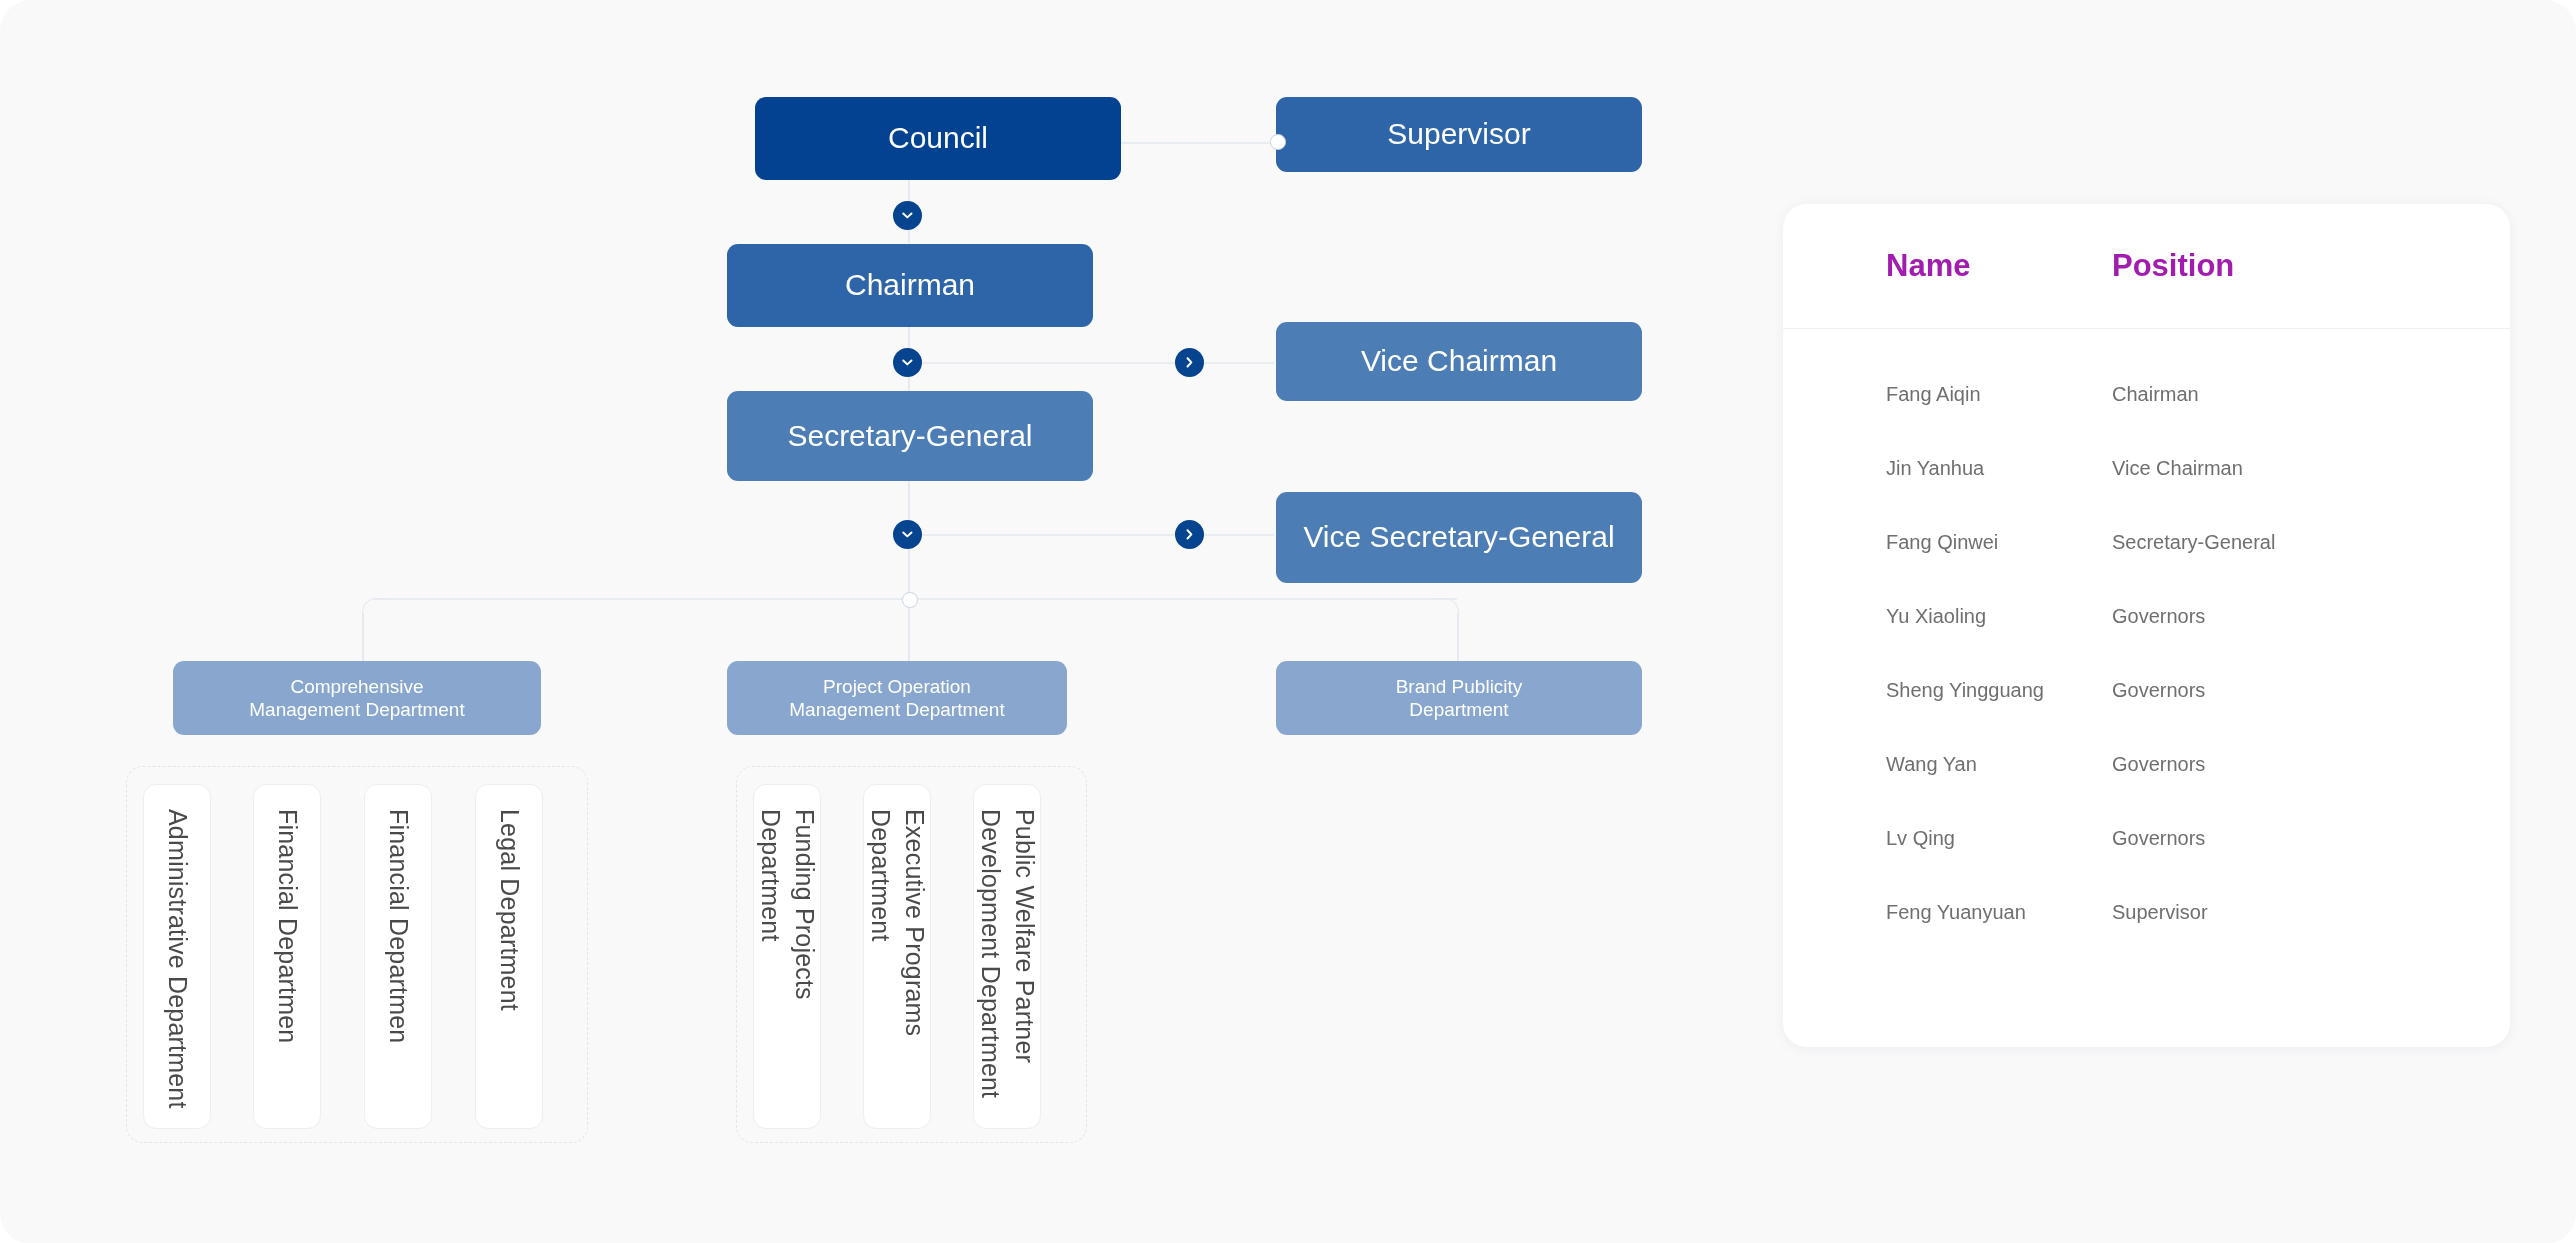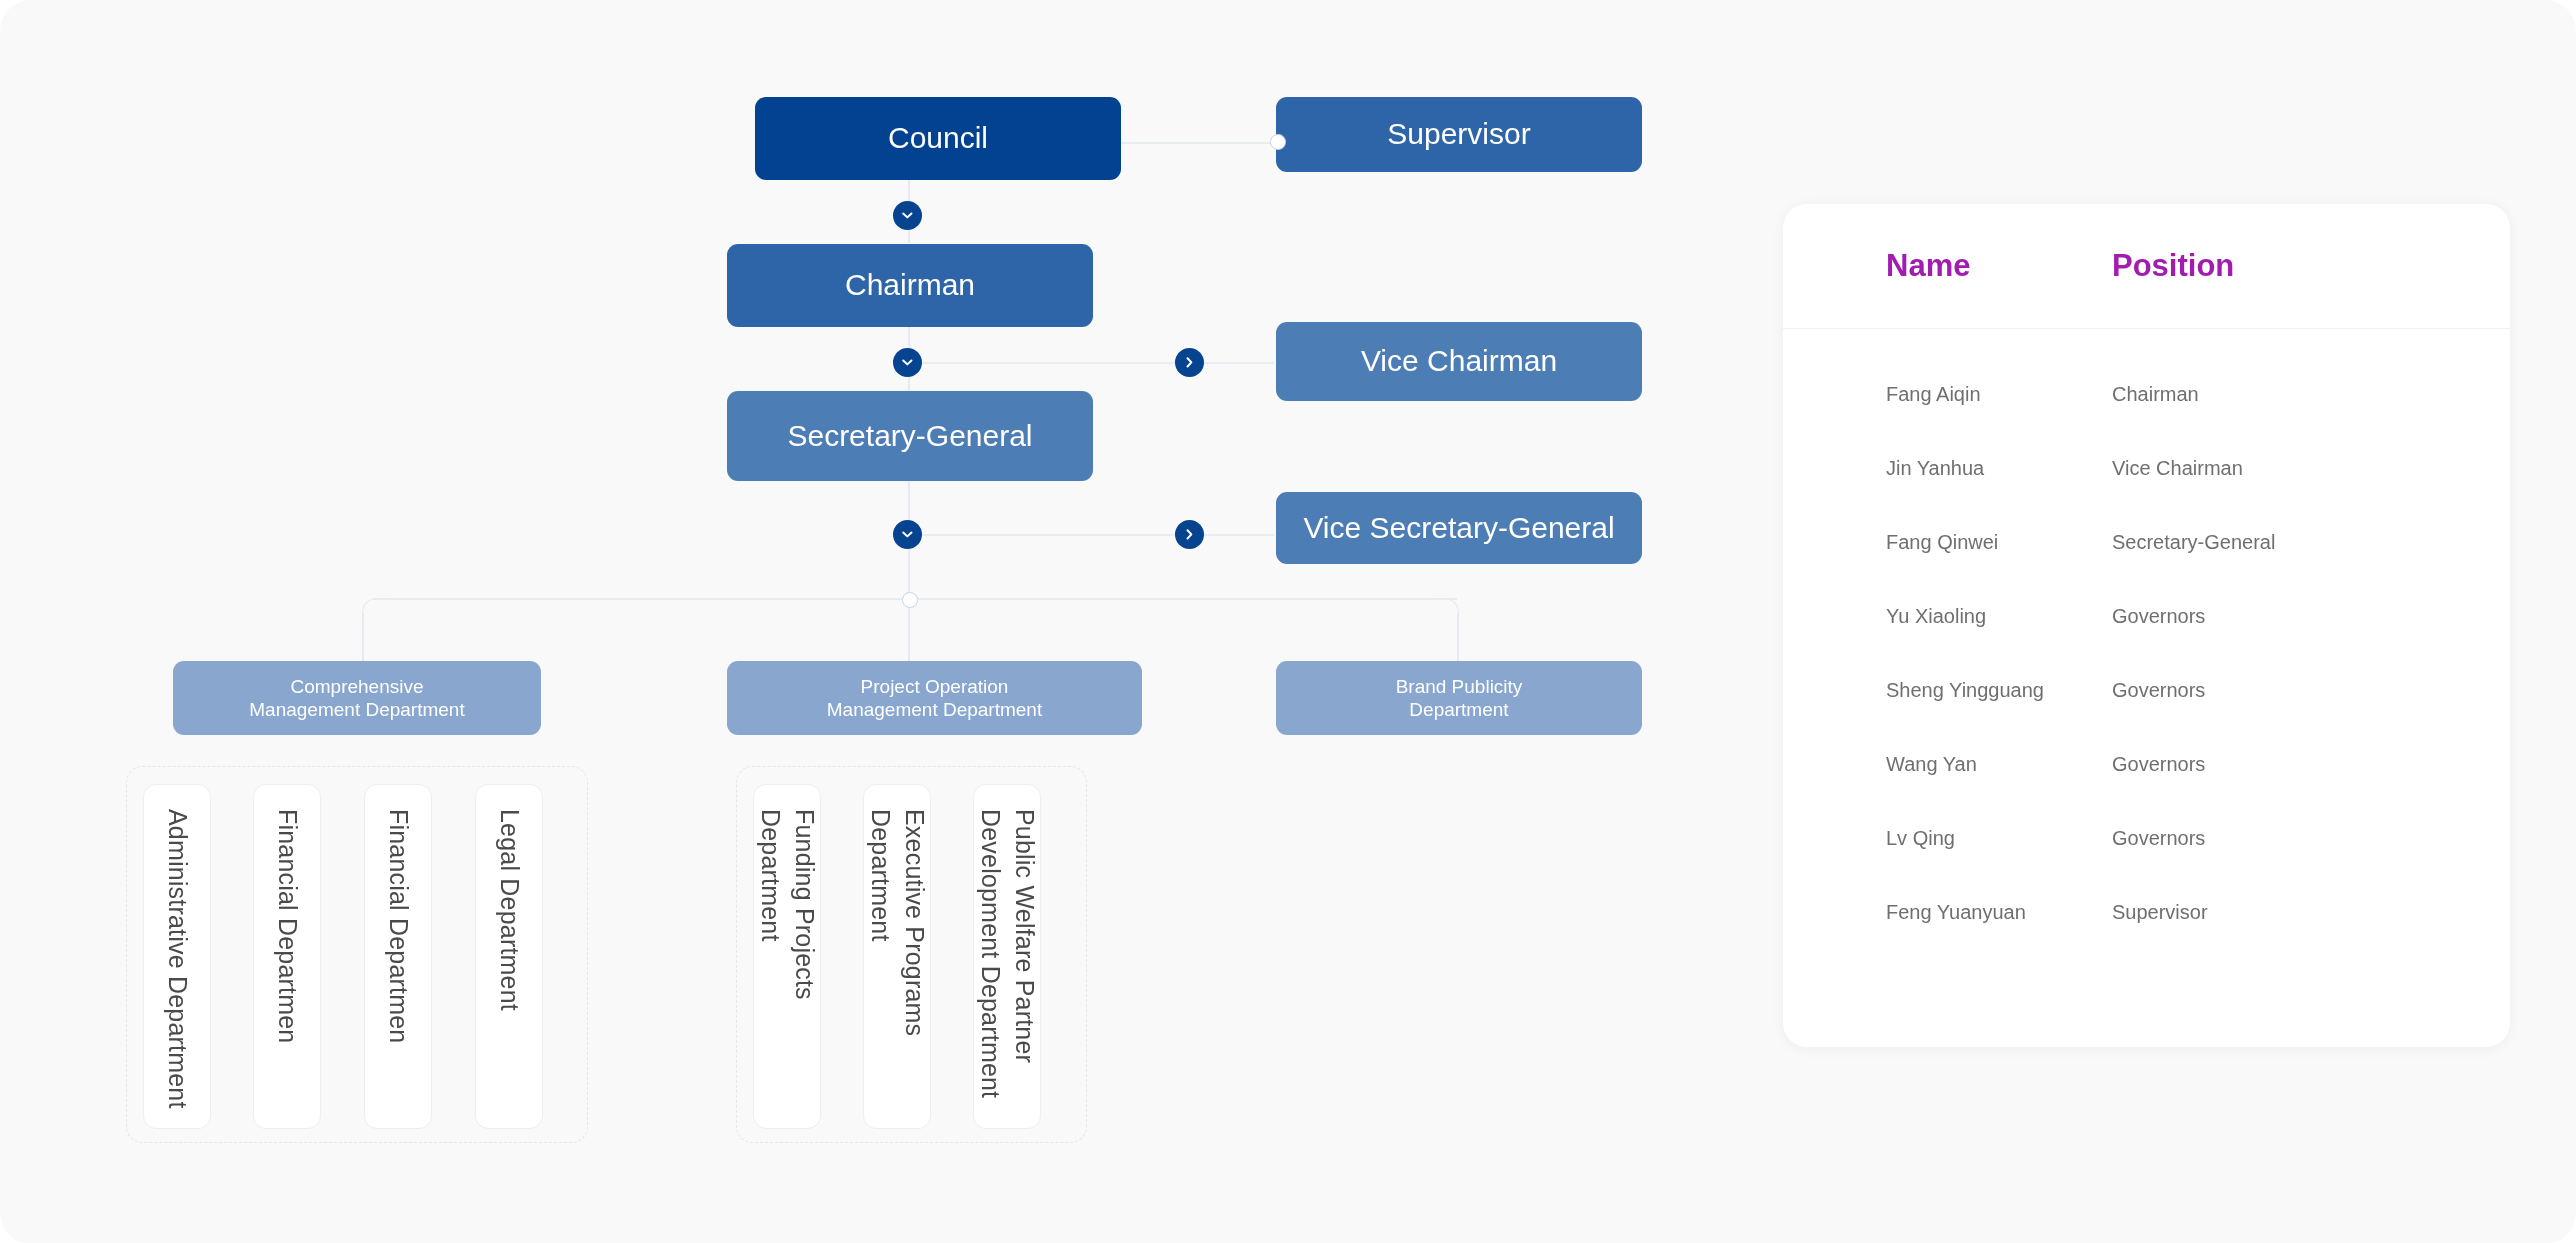--- a/index.html
+++ b/index.html
@@ -193,32 +193,32 @@
   </div>
 
   <div class="node lv2" style="left:1276px; top:322px; width:366px; height:79px;">
     <span>Vice Chairman</span>
   </div>
 
   <div class="node lv2" style="left:727px; top:391px; width:366px; height:90px;">
     <span>Secretary-General</span>
   </div>
 
-  <div class="node lv2" style="left:1276px; top:492px; width:366px; height:72px;">
+  <div class="node lv2" style="left:1276px; top:492px; width:366px; height:91px;">
     <span>Vice Secretary-General</span>
   </div>
 
   <div class="node lv3" style="left:173px; top:661px; width:368px; height:74px; padding:0 5.5px;">
     <span style="display:block;">
       <span>Comprehensive</span><br>
       <span style="white-space:nowrap;">Management Department</span>
     </span>
   </div>
 
-  <div class="node lv3" style="left:727px; top:661px; width:415px; height:74px; padding:0 13px;">
+  <div class="node lv3" style="left:727px; top:661px; width:340px; height:74px; padding:0 13px;">
     <span style="display:block;">
       <span>Project Operation</span><br>
       <span style="white-space:nowrap;">Management Department</span>
     </span>
   </div>
 
   <div class="node lv3" style="left:1276px; top:661px; width:366px; height:74px; padding:0 5.5px;">
     <span style="display:block;">
       <span>Brand Publicity</span><br>
       <span>Department</span>

